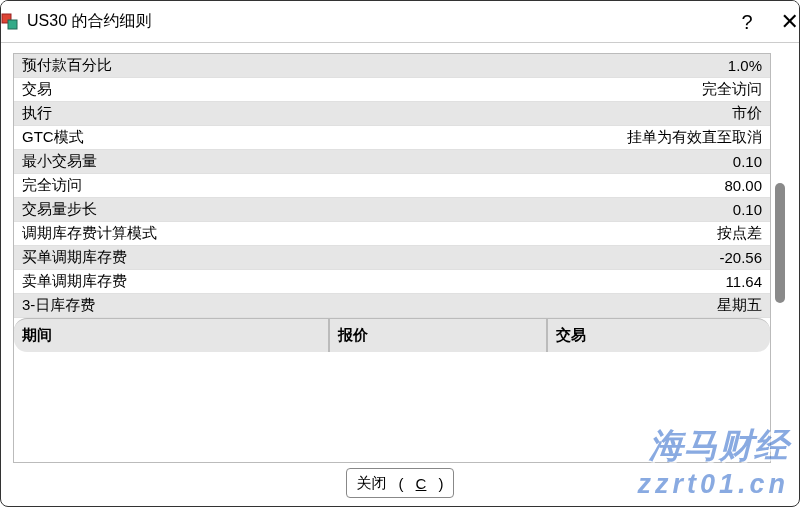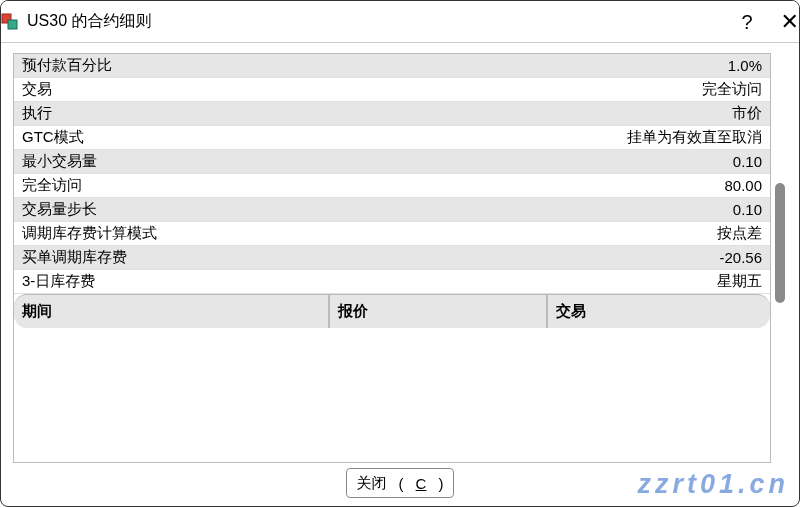--- a/index.html
+++ b/index.html
@@ -207,20 +207,24 @@
     </div>
     <div class="row">
       <span class="row-label">调期库存费计算模式</span>
       <span class="row-value">按点差</span>
     </div>
     <div class="row">
       <span class="row-label">买单调期库存费</span>
       <span class="row-value">-20.56</span>
     </div>
     <div class="row">
+      <span class="row-label">卖单调期库存费</span>
+      <span class="row-value">11.64</span>
+    </div>
+    <div class="row">
       <span class="row-label">3-日库存费</span>
       <span class="row-value">星期五</span>
     </div>
     <div class="header-row">
       <div class="header-cell hc1">期间</div>
       <div class="header-cell hc2">报价</div>
       <div class="header-cell hc3">交易</div>
     </div>
   </div>
 
@@ -232,14 +236,15 @@
 <div class="footer">
   <button class="close-btn">
     <span>关闭</span>
     <span> (</span>
       <span class="underline">C</span>
       <span>)</span>
   </button>
 </div>
 
 <div class="watermark">
+  <div class="wm-line1">海马财经</div>
   <div class="wm-line2">zzrt01.cn</div>
 </div>
 
 </body></html>

